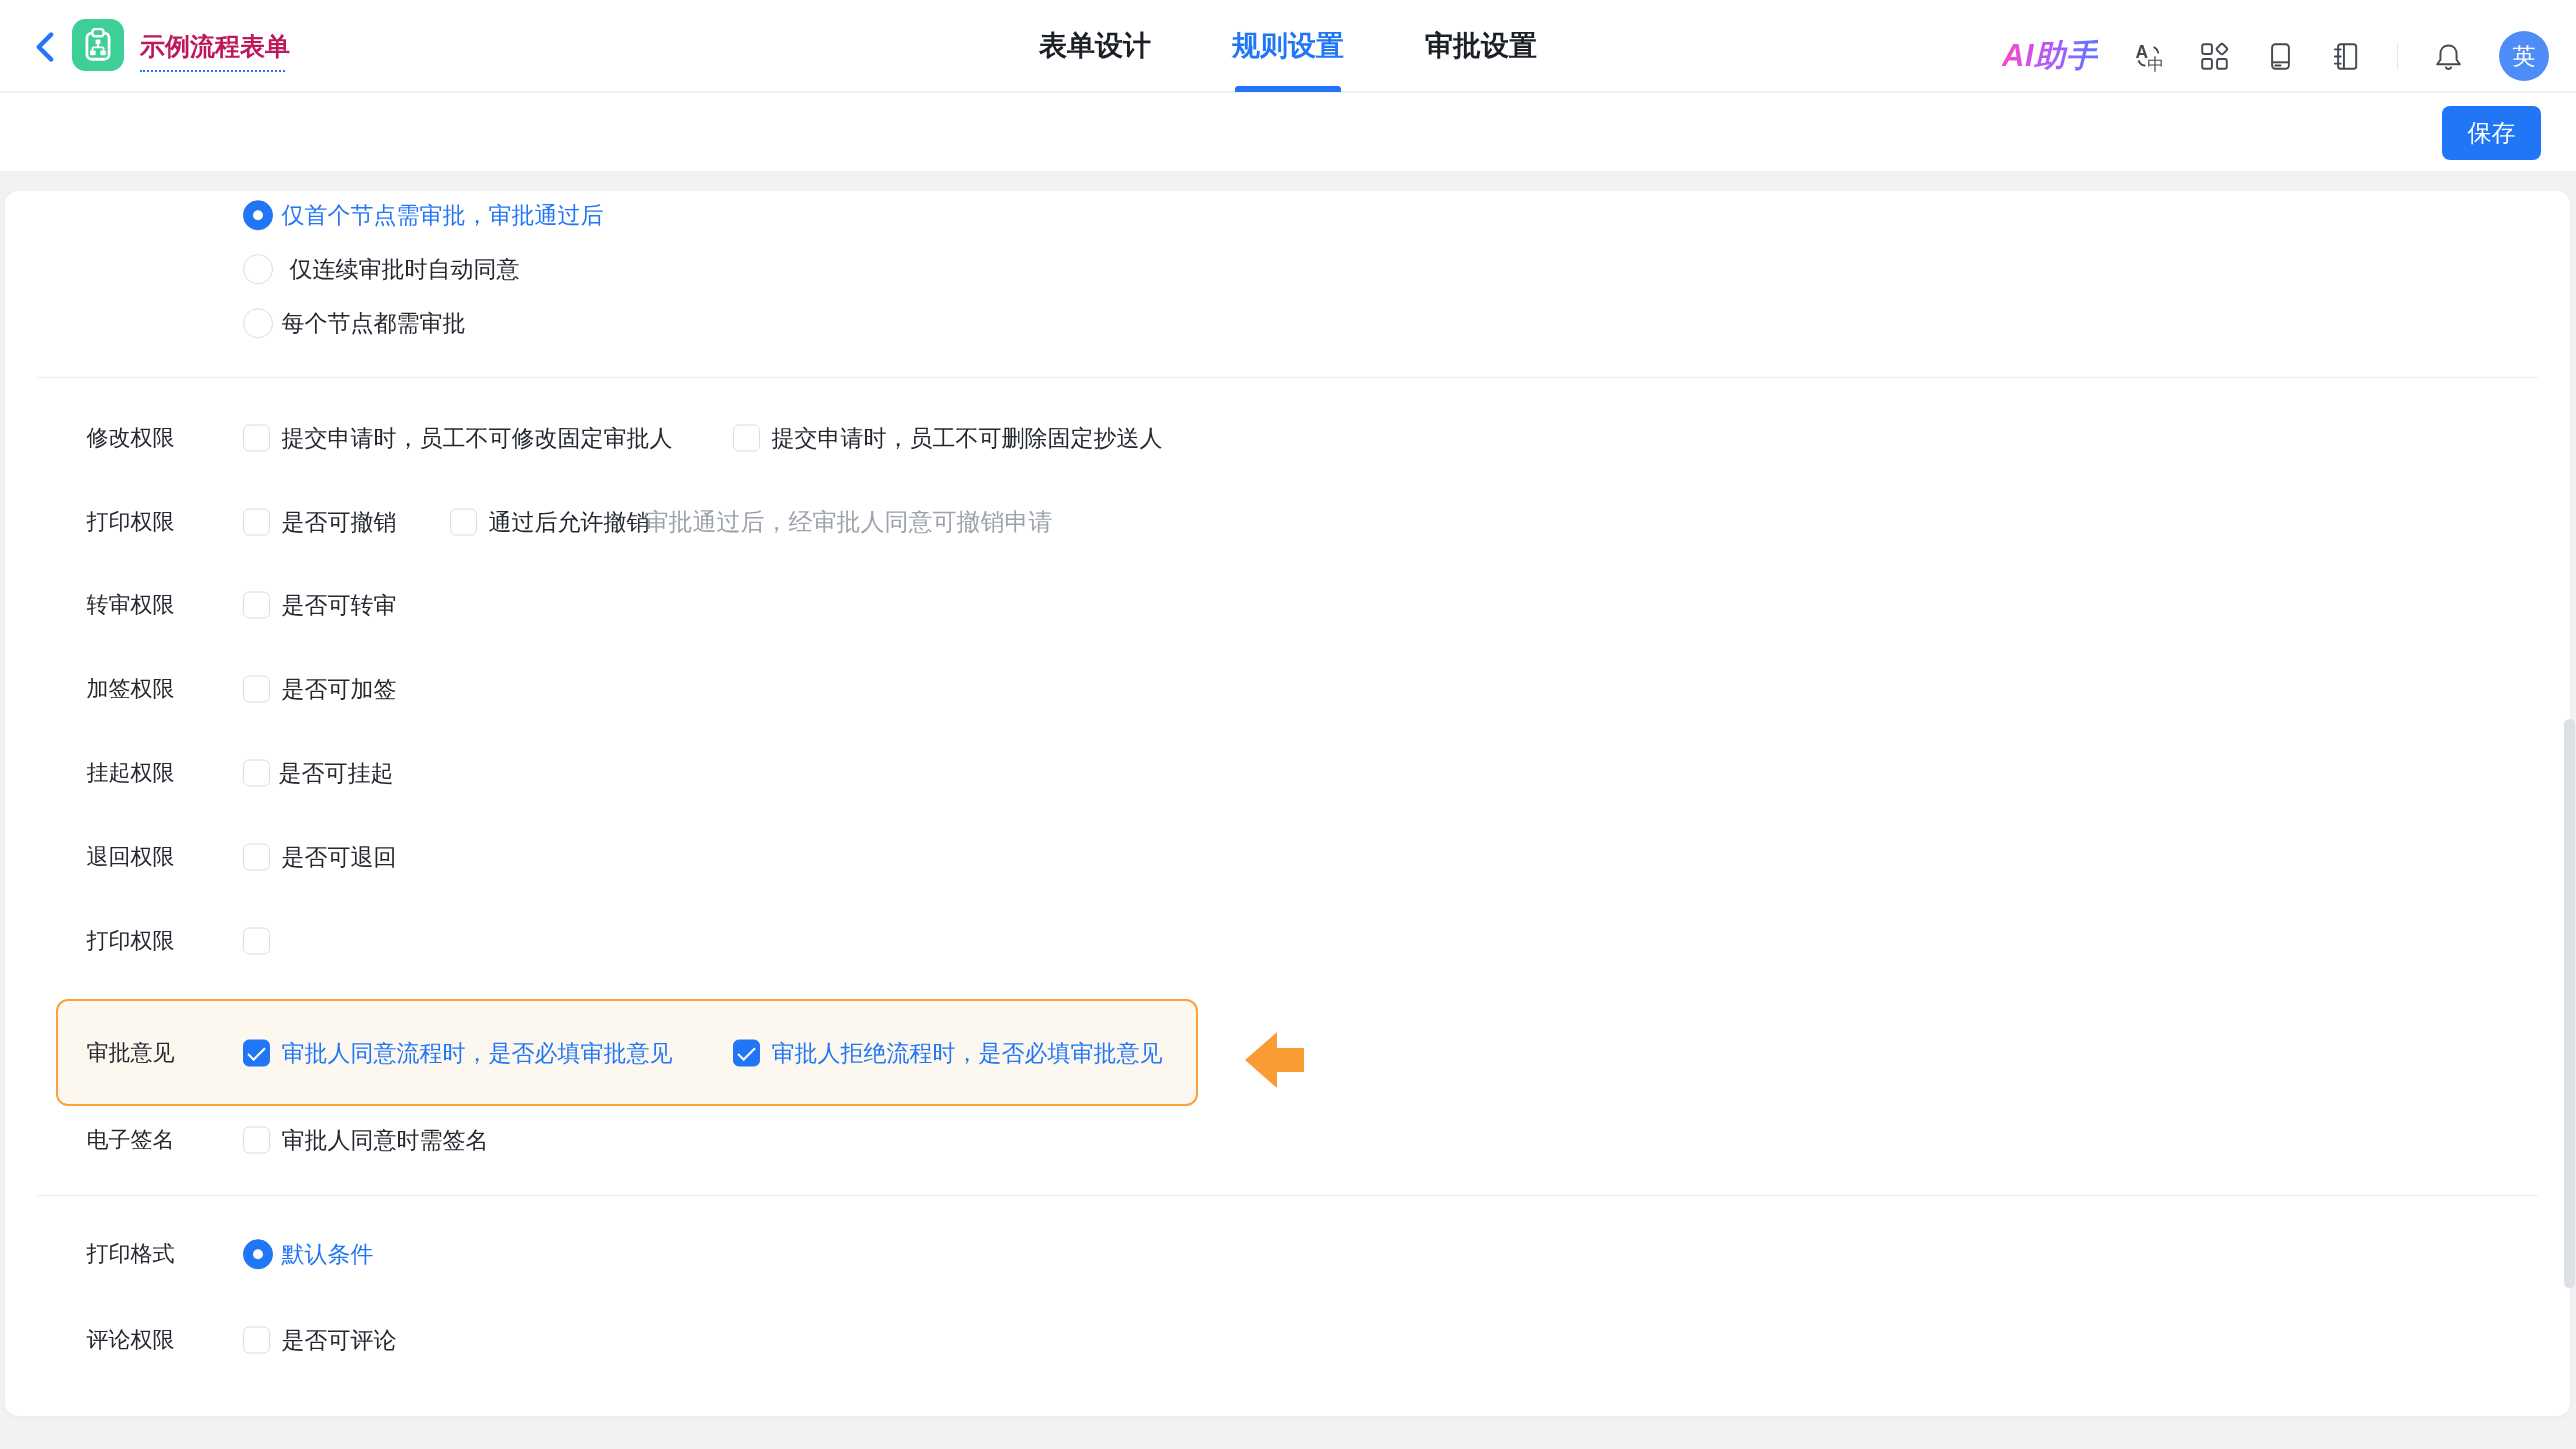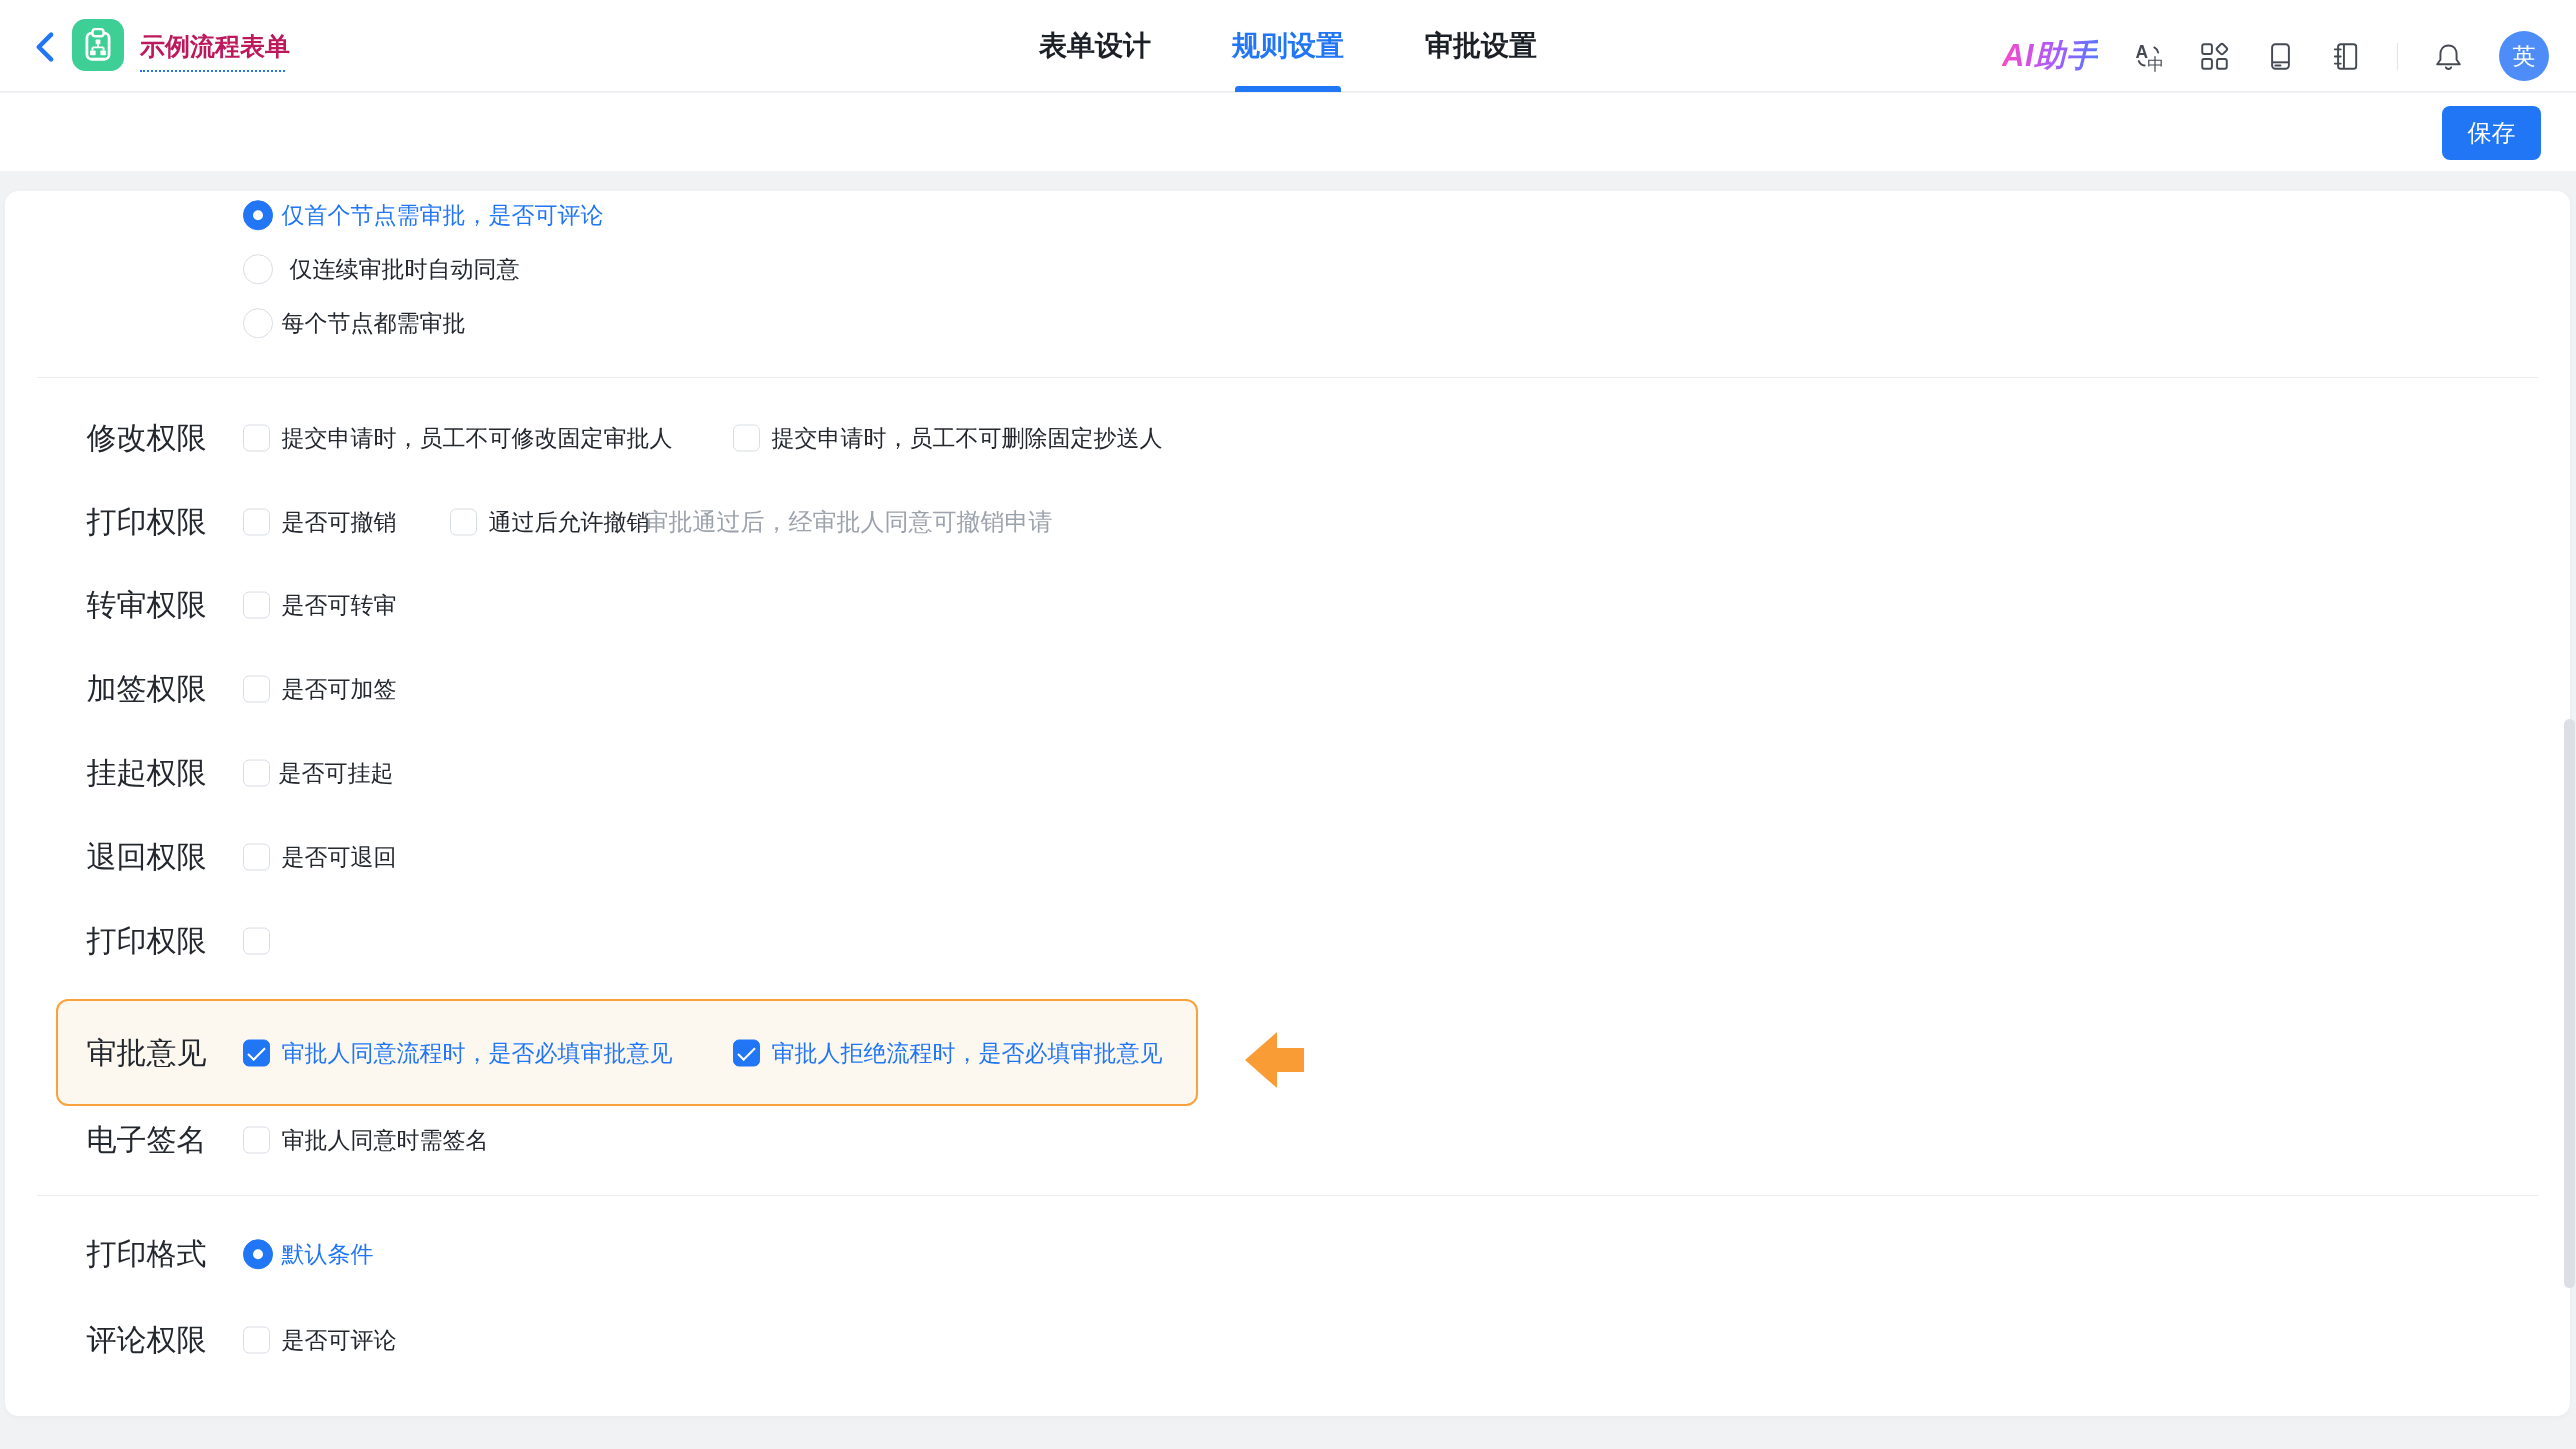--- a/index.html
+++ b/index.html
@@ -34,21 +34,21 @@
   .vdiv{width:1.3px;height:27px;background:#E2E5EA;}
   .avatar{width:50px;height:50px;border-radius:50%;background:#4E8CF7;color:#fff;font-size:23px;display:flex;align-items:center;justify-content:center;cursor:pointer;}
 
   
   .toolbar{position:absolute;left:0;top:93px;width:2576px;height:78px;background:#fff;z-index:4;}
   .save-btn{position:absolute;right:35px;top:13.4px;width:99px;height:54px;background:var(--blue);color:#fff;font-size:24px;border:none;border-radius:8px;display:flex;align-items:center;justify-content:center;cursor:pointer;font-family:inherit;}
 
   
   .card{position:absolute;left:5.4px;top:191px;width:2565px;height:1225px;background:#fff;border-radius:13.4px;box-shadow:0 1.3px 6.7px rgba(0,0,0,0.03);}
   .row{position:absolute;left:0;width:100%;height:38px;}
-  .lbl{position:absolute;left:81px;top:50%;transform:translateY(-50%);font-size:30px;color:#23272E;white-space:nowrap;}
+  .lbl{position:absolute;left:81px;top:50%;transform:translateY(-50%);font-size:22px;color:#23272E;white-space:nowrap;}
   .cb{position:absolute;top:50%;transform:translateY(-50%);width:27px;height:27px;border:1.3px solid var(--border);border-radius:6px;background:#fff;cursor:pointer;}
   .cb.checked{background:var(--blue);border-color:var(--blue);}
   .cb.checked::after{content:'';position:absolute;left:8px;top:2.7px;width:7.4px;height:14.8px;border:solid #fff;border-width:0 2.7px 2.7px 0;transform:rotate(45deg);}
   .radio{position:absolute;top:50%;transform:translateY(-50%);width:29.5px;height:29.5px;border:1.3px solid var(--border);border-radius:50%;background:#fff;cursor:pointer;}
   .radio.sel{background:var(--blue);border-color:var(--blue);}
   .radio.sel::after{content:'';position:absolute;left:50%;top:50%;transform:translate(-50%,-50%);width:10px;height:10px;border-radius:50%;background:#fff;}
   .txt{position:absolute;top:50%;transform:translateY(-50%);font-size:23px;color:#23272E;white-space:nowrap;cursor:pointer;}
   .txt.blue{color:var(--blue);}
   .hint{position:absolute;top:50%;transform:translateY(-50%);font-size:24px;color:var(--muted);white-space:nowrap;}
   .divider{position:absolute;left:32px;right:32px;height:1.3px;background:var(--divider);}
@@ -121,21 +121,21 @@
 </div>
 
 <div class="toolbar">
   <button class="save-btn">保存</button>
 </div>
 
 <div class="card">
 
   <div class="row" style="top:5.4px">
     <span class="radio sel" style="left:238px"></span>
-    <span class="txt blue" style="left:276px">仅首个节点需审批，是否可评论</span>
+    <span class="txt blue" style="left:276px">仅首个节点需审批，审批通过后</span>
   </div>
   <div class="row" style="top:59px">
     <span class="radio" style="left:238px"></span>
     <span class="txt" style="left:284px">仅连续审批时自动同意</span>
   </div>
   <div class="row" style="top:113px">
     <span class="radio" style="left:238px"></span>
     <span class="txt" style="left:276px">每个节点都需审批</span>
   </div>
 

